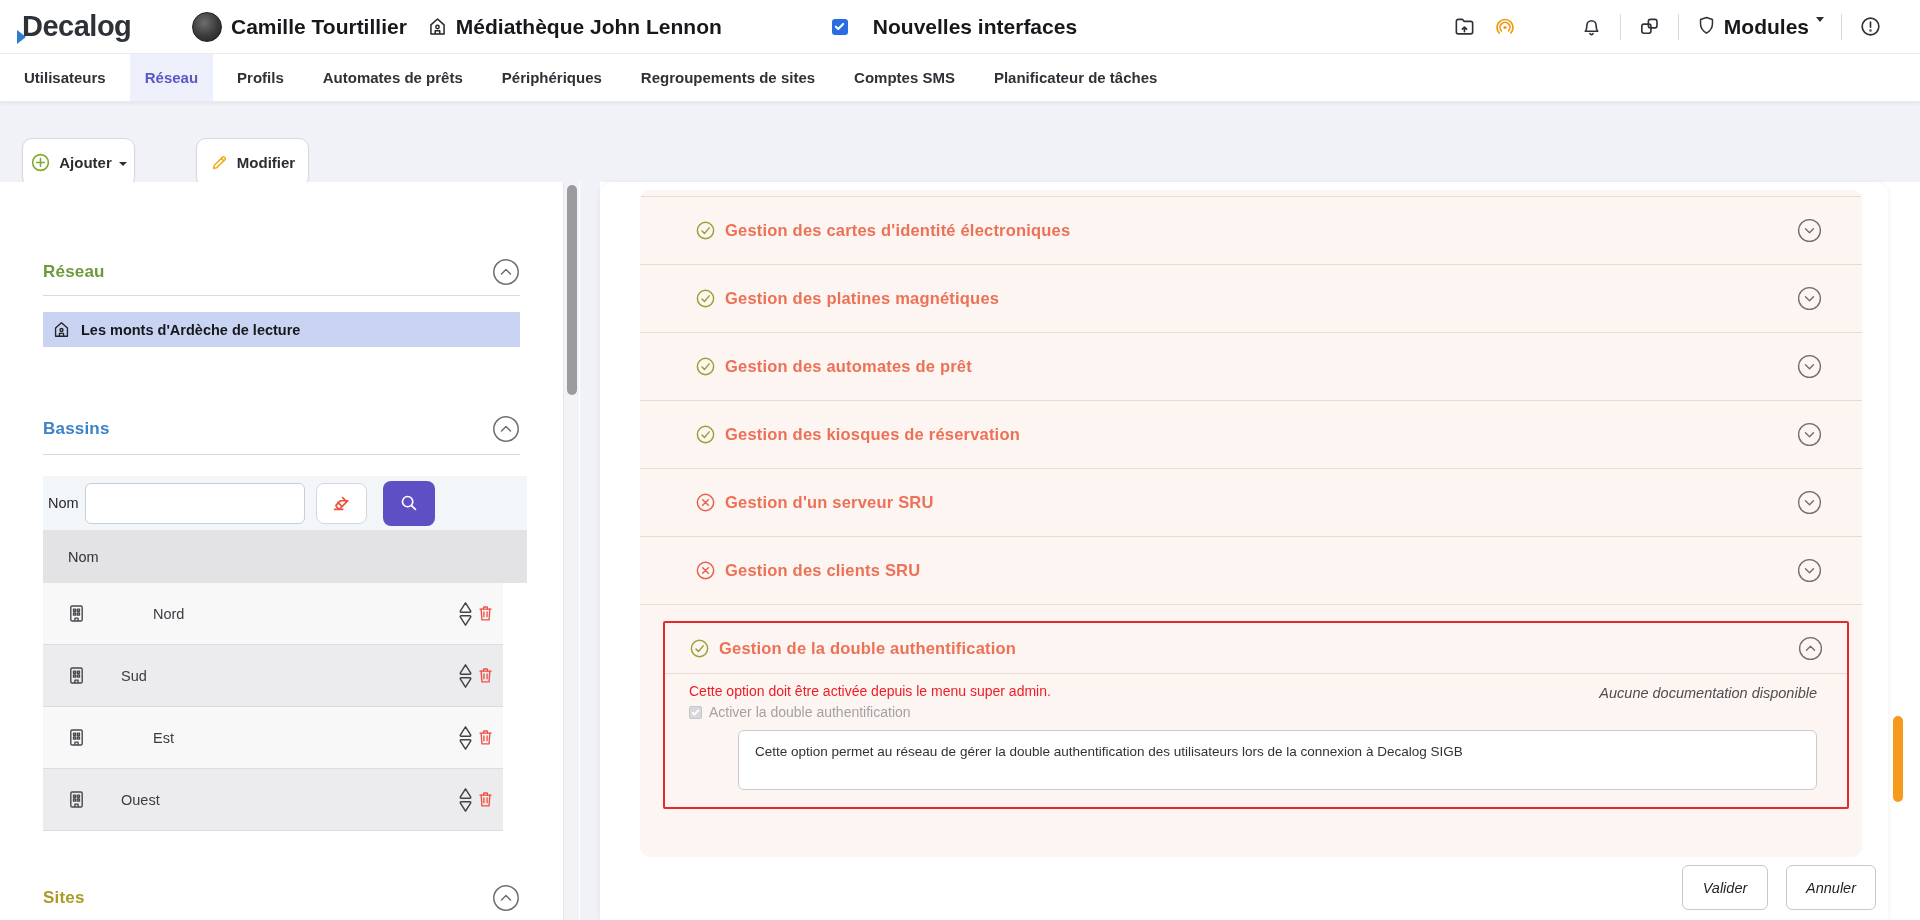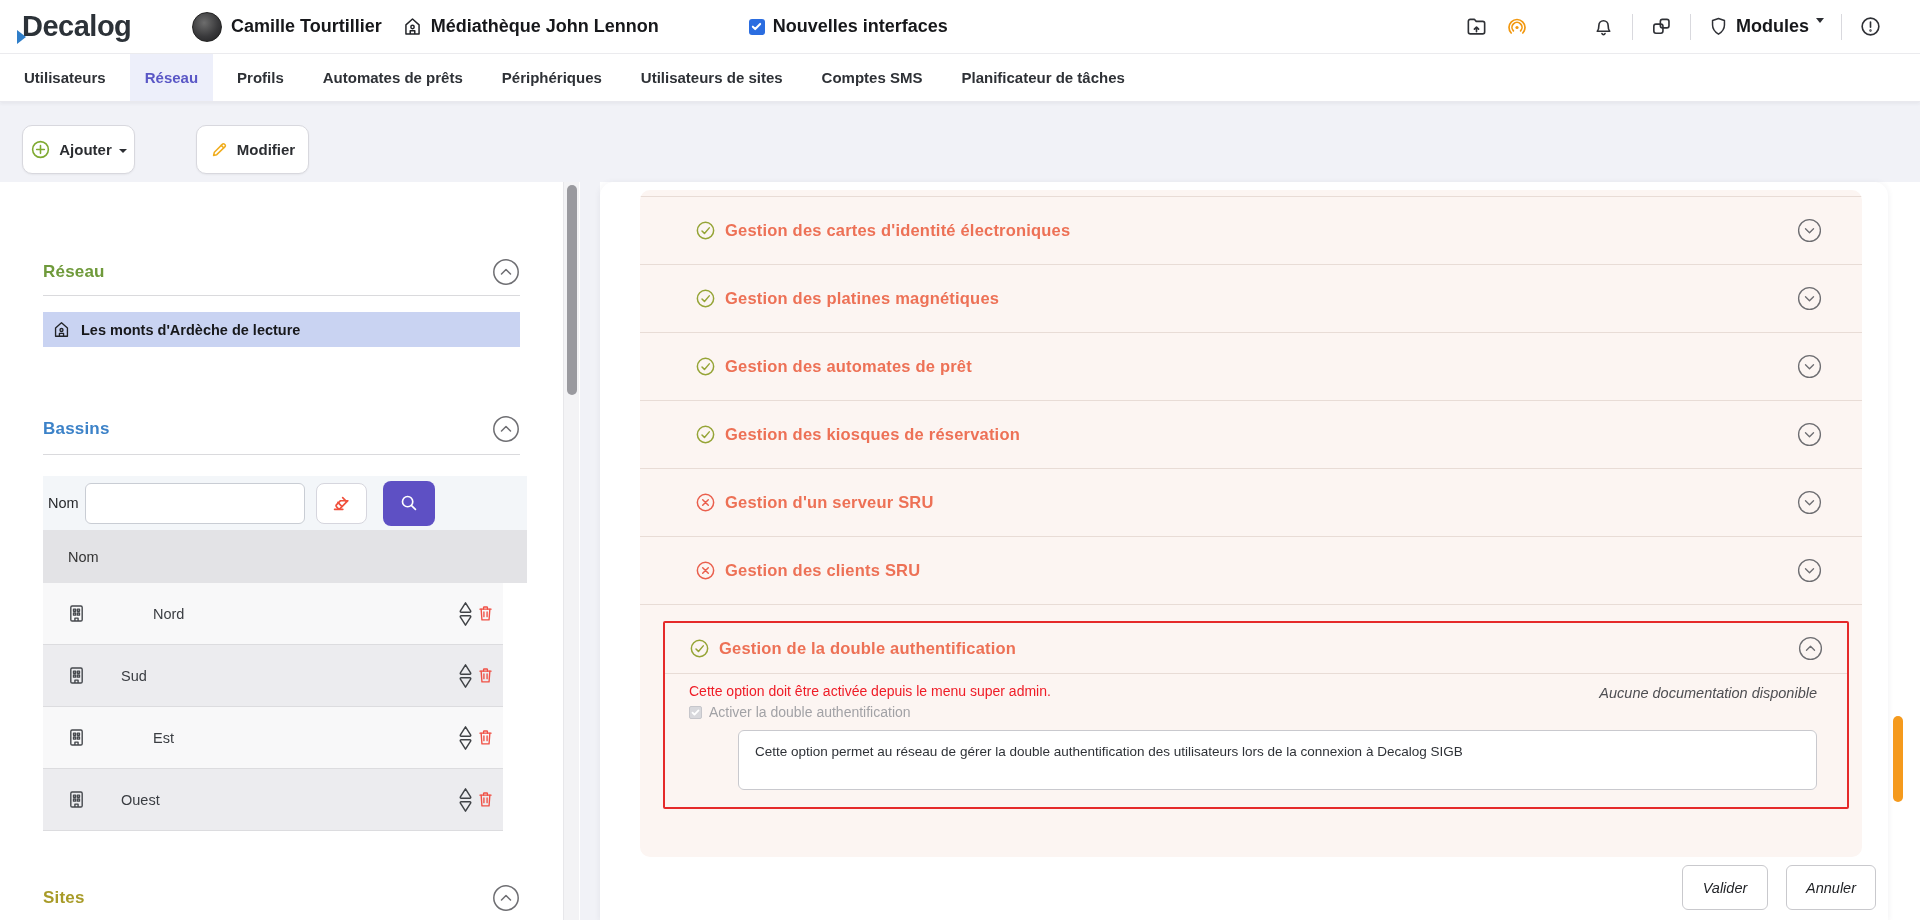--- a/index.html
+++ b/index.html
@@ -18,23 +18,23 @@
   .logo { margin-left:16px; display:flex; align-items:center; width:118px; position:relative; }
   .logo-accent {
     position:absolute; left:1px; top:20px; width:0; height:0;
     border-left:9px solid #2f7ec9; border-top:7px solid transparent; border-bottom:7px solid transparent;
   }
   .logo-text { font-size:29px; font-weight:700; color:#2c3238; letter-spacing:-0.5px; padding-left:6px; }
   .user-block { margin-left:58px; display:flex; align-items:center; gap:9px; }
   .avatar { width:30px; height:30px; border-radius:50%;
     background:radial-gradient(circle at 40% 35%, #6d6d6d 0%, #3a3a3c 55%, #1d1d1f 100%);
     border:1px solid #222; }
-  .strong-label { font-size:18px; font-weight:700; color:#17181b; }
+  .strong-label { font-size:21px; font-weight:700; color:#17181b; }
   .library-block { margin-left:20px; display:flex; align-items:center; gap:8px; }
-  .newint-block { margin-left:42px; display:flex; align-items:center; gap:8px;padding-left:48px; }
+  .newint-block { margin-left:62px; display:flex; align-items:center; gap:25px;padding-left:48px; }
   .checkbox-blue { width:16px; height:16px; background:#2b6de0; border-radius:3px;
     display:flex; align-items:center; justify-content:center; }
   .top-icons { margin-left:auto; margin-right:38px; display:flex; align-items:center; gap:17px; }
   .vsep { width:1px; height:26px; background:#d9d9de; }
   .modules-block { display:flex; align-items:flex-start; gap:7px; }
   .caret-down { width:0; height:0; border-left:4.5px solid transparent; border-right:4.5px solid transparent;
     border-top:5px solid #2c2e33; margin-top:2px; }
   .gap-wide { margin-left:46px; }
 
   
@@ -44,21 +44,21 @@
     box-shadow:0 2px 3px rgba(40,40,60,.05); z-index:5;
   }
   .tab { display:flex; align-items:center; padding:0 15px; margin-right:9px;
     font-size:15px; font-weight:700; color:#2e3136; cursor:pointer; }
   .tab:first-child { margin-left:0;padding-left:24px; }
   .tab.active { color:#5a57c6; background:#edeffa; }
 
   
   .toolbar { position:absolute; top:102px; left:0; right:0; height:80px; background:#f1f2f7; }
   .tb-btn {
-    position:absolute; top:23px; height:49px; background:#fff; border:1px solid #d8d8de;
+    position:absolute; top:36px; height:49px; background:#fff; border:1px solid #d8d8de;
     border-radius:10px; display:flex; align-items:center; justify-content:center; gap:8px;
     font-size:15px; font-weight:600; color:#2b2d31; box-shadow:0 1px 2px rgba(0,0,0,.05); cursor:pointer;
   }
   .btn-add { left:22px; width:113px; }
   .btn-edit { left:196px; width:113px; }
   .caret-sm { width:0; height:0; border-left:4px solid transparent; border-right:4px solid transparent;
     border-top:4.5px solid #2c2e33; margin-left:-1px; margin-top:2px; }
 
   
   .sidebar { position:absolute; top:182px; left:0; width:563px; bottom:0; background:#fff; }
@@ -213,21 +213,21 @@
       </span>
     </div>
   </header>
 
   <nav class="tabs">
     <div class="tab">Utilisateurs</div>
     <div class="tab active">Réseau</div>
     <div class="tab">Profils</div>
     <div class="tab">Automates de prêts</div>
     <div class="tab">Périphériques</div>
-    <div class="tab">Utilisateurs de sites</div>
+    <div class="tab">Regroupements de sites</div>
     <div class="tab">Comptes SMS</div>
     <div class="tab">Planificateur de tâches</div>
   </nav>
 
   <div class="toolbar">
     <button class="tb-btn btn-add">
       <span>
         <svg width="21" height="21" viewBox="0 0 24 24" fill="none" stroke="#7faa31" stroke-width="1.8" stroke-linecap="round">
           <circle cx="12" cy="12" r="9"></circle>
             <path d="M12 7.6 v8.8 M7.6 12 h8.8"></path>

